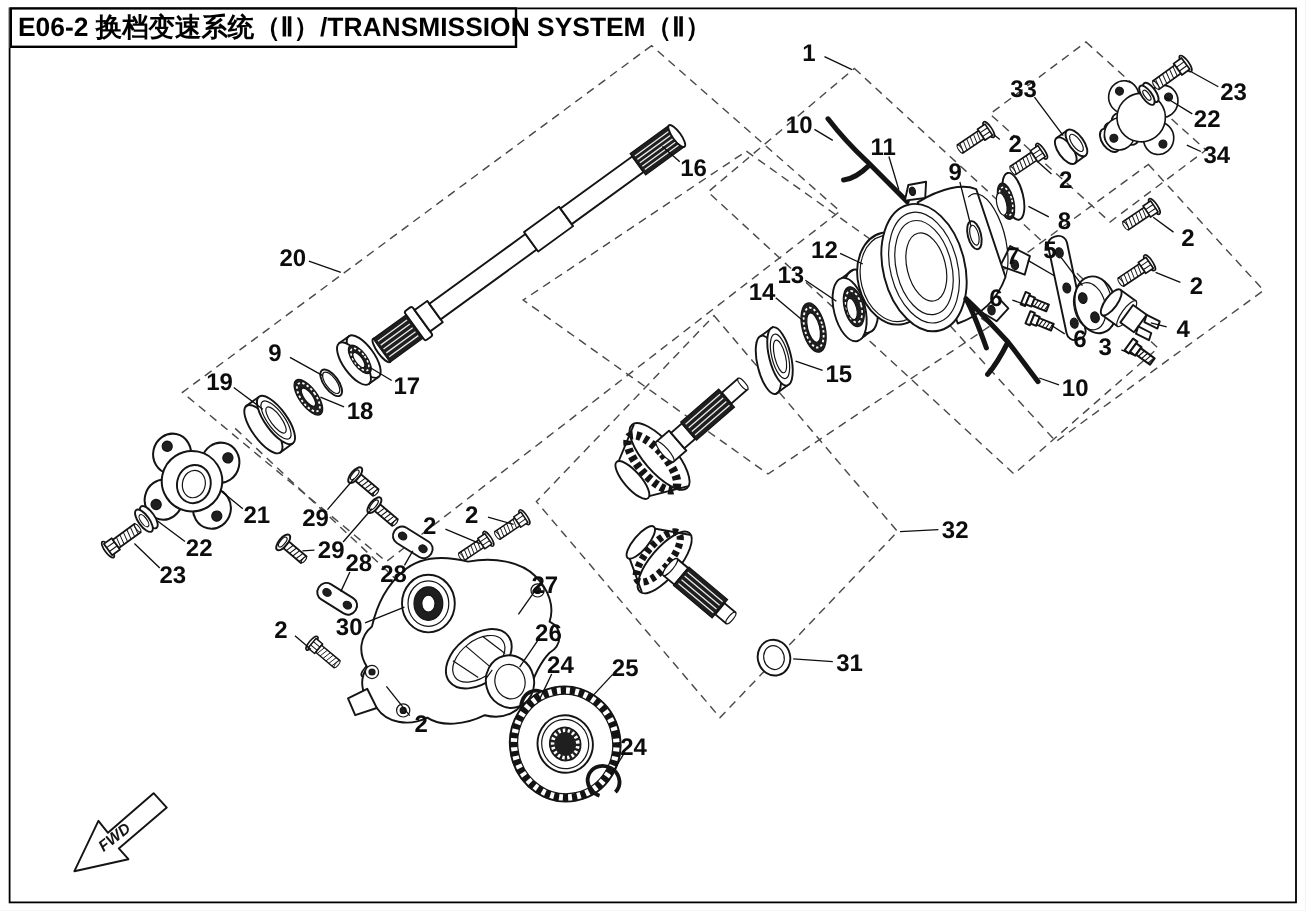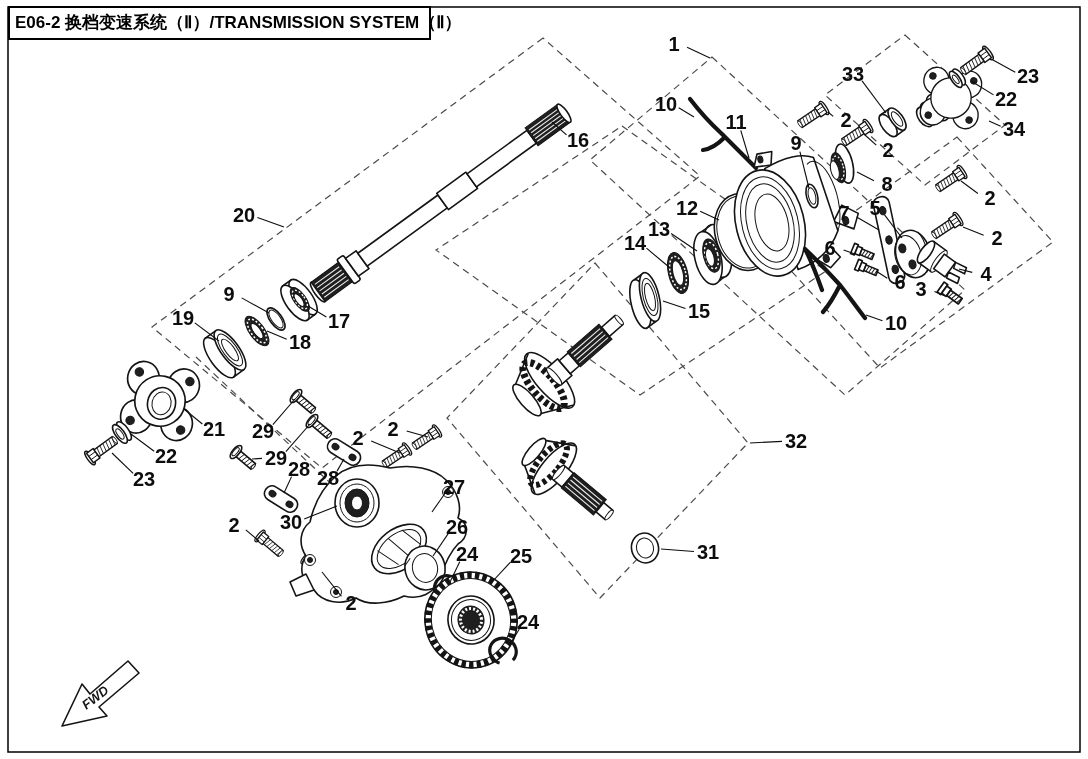--- a/index.html
+++ b/index.html
@@ -1,20 +1,20 @@
 <!DOCTYPE html>
 <html><head>
 <meta charset="utf-8">
 <style>
   html,body{margin:0;padding:0;background:#e8e8e8;}
   .stage{position:relative;width:1088px;height:759px;background:#ffffff;overflow:hidden;
          font-family:"Liberation Sans", sans-serif;}
   .stage svg{position:absolute;left:0;top:0;}
   .title-box{position:absolute;left:8px;top:6px;width:414px;height:30px;border:2px solid #000;
-             background:#fff;font-weight:bold;font-size:17px;line-height:30px;padding-left:5px;
+             background:#fff;font-weight:bold;font-size:22px;line-height:30px;padding-left:5px;
              color:#000;white-space:nowrap;z-index:5;}
   
   .p   {fill:#ffffff;stroke:#141414;stroke-width:1.6;stroke-linejoin:round;}
   .pt  {fill:#ffffff;stroke:#141414;stroke-width:1;stroke-linejoin:round;}
   .ln  {fill:none;stroke:#141414;stroke-width:1.6;stroke-linecap:round;}
   .thin{fill:none;stroke:#141414;stroke-width:1;}
   .dk  {fill:#1f1f1f;stroke:#141414;stroke-width:1;}
   .thread{stroke:#141414;stroke-width:0.9;fill:none;}
   .wspl{stroke:#ffffff;stroke-width:1.1;fill:none;opacity:.9;}
   .dashbox{fill:none;stroke:#4a4a4a;stroke-width:1.2;stroke-dasharray:7 5;}

